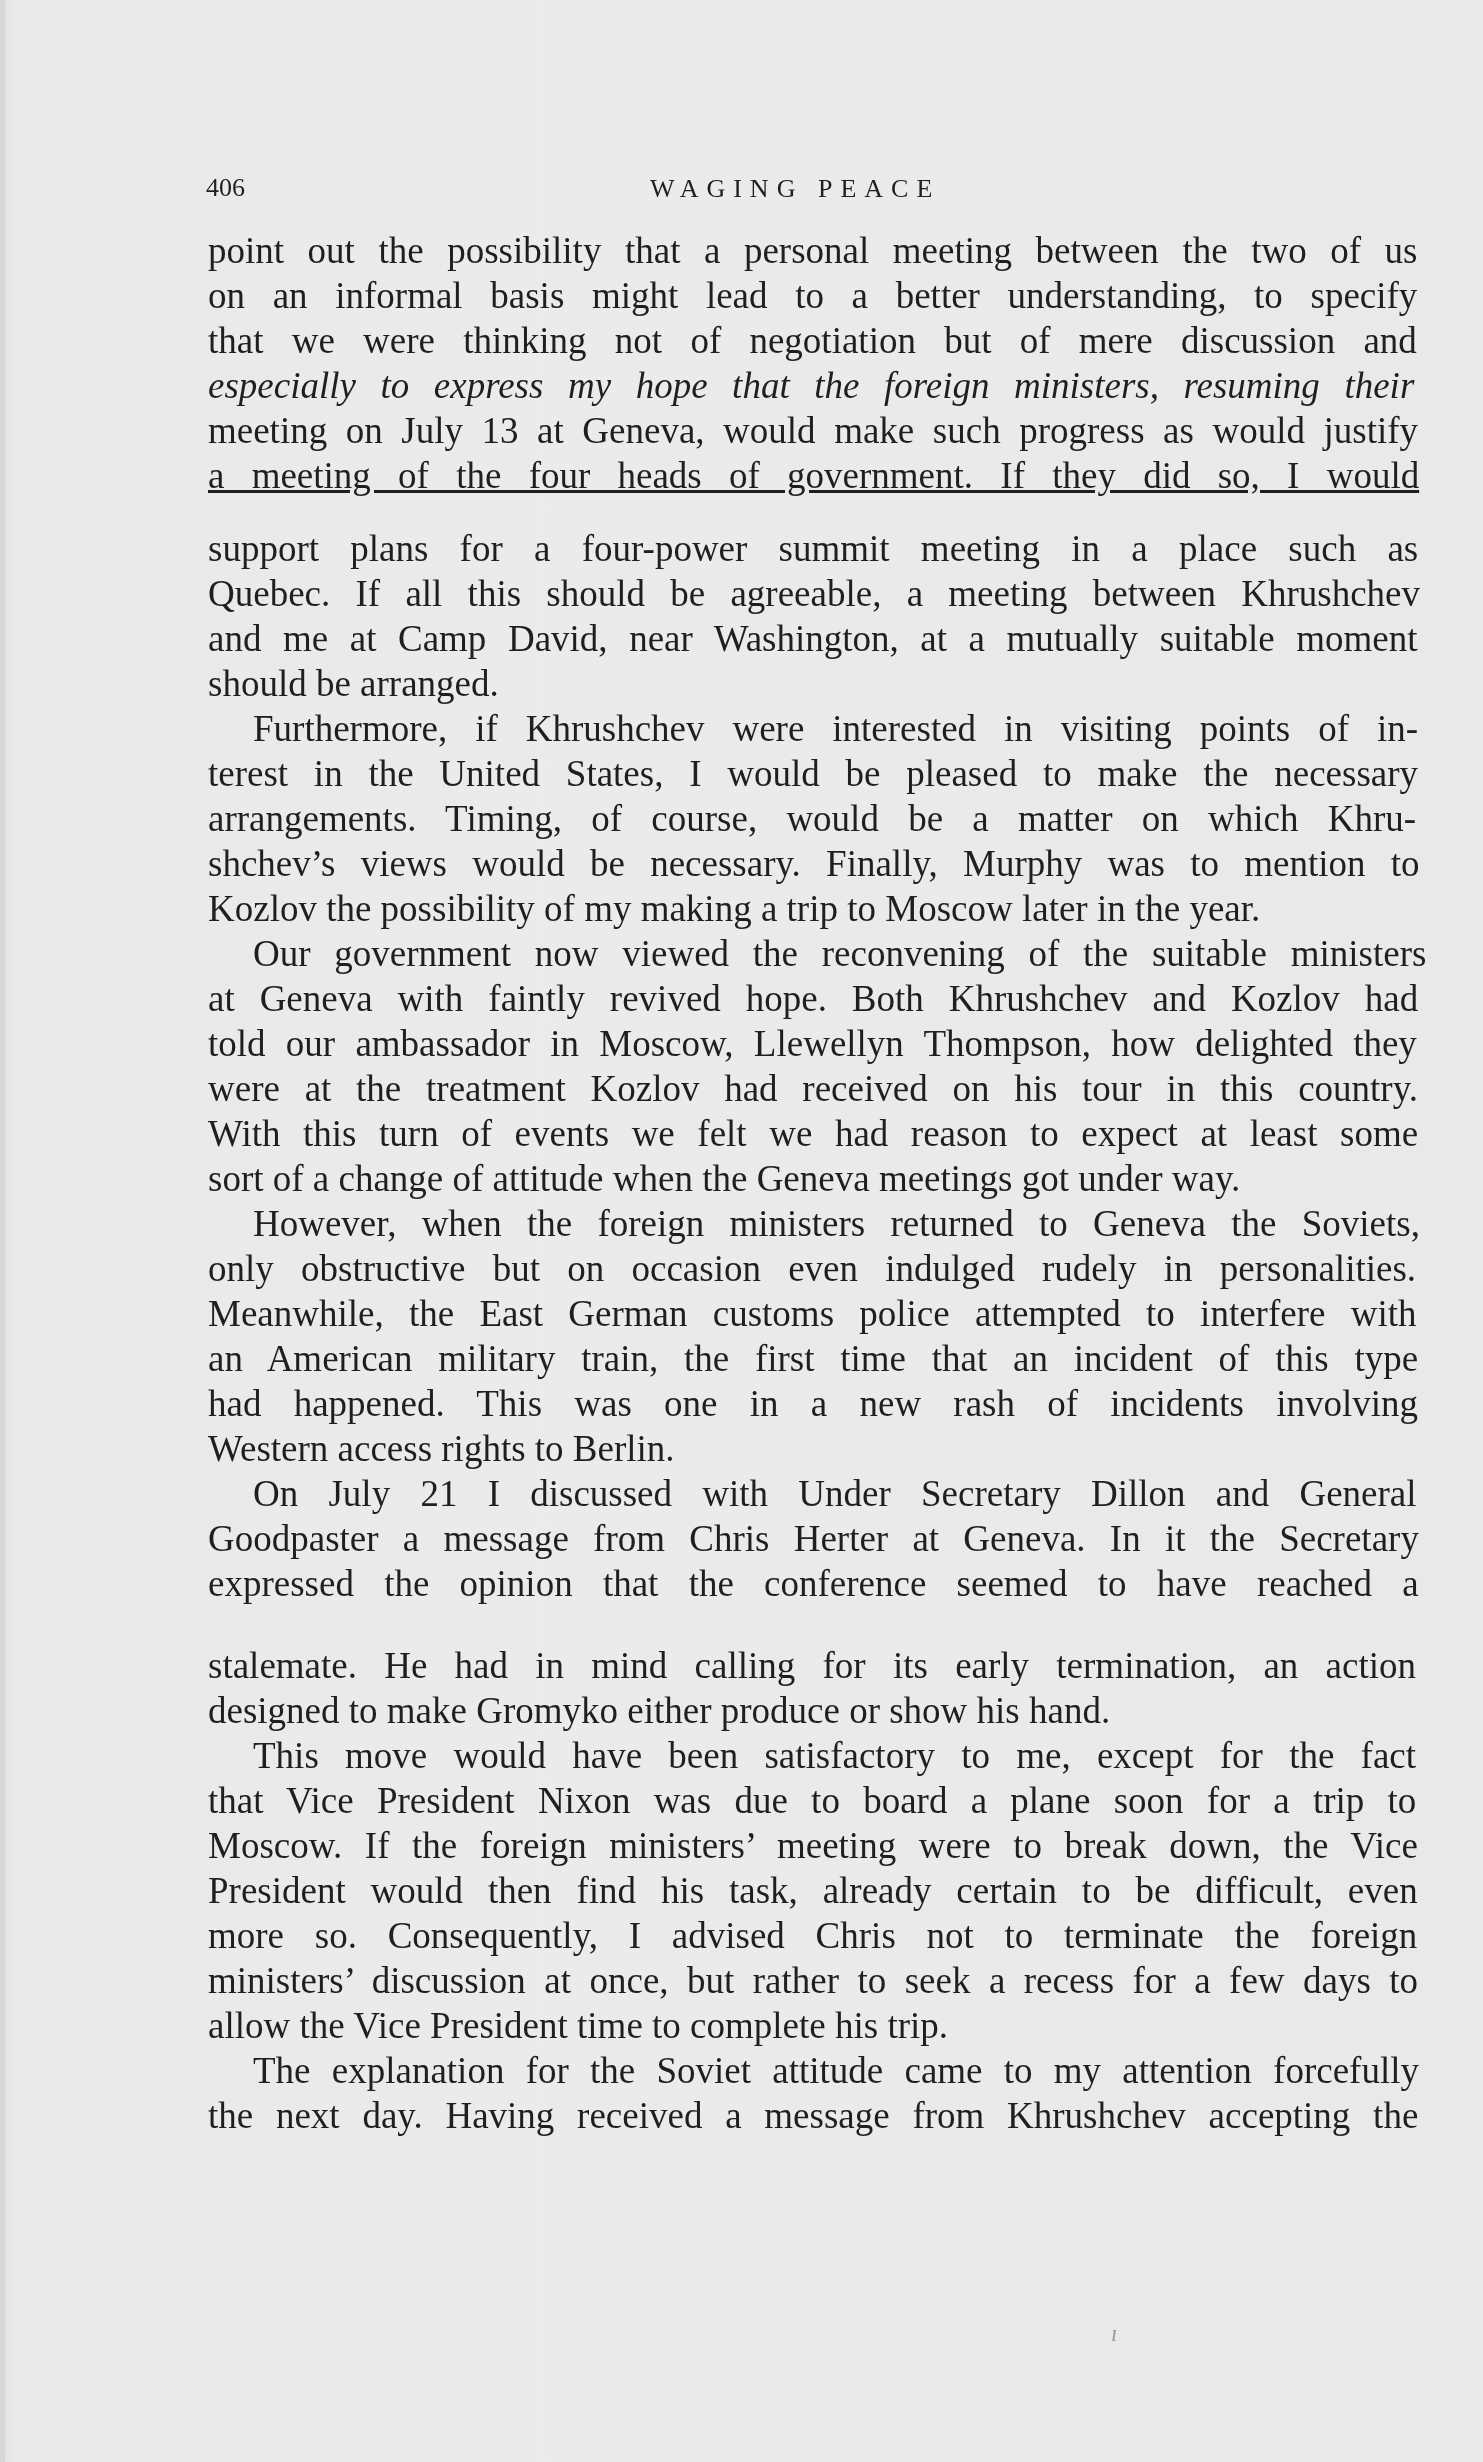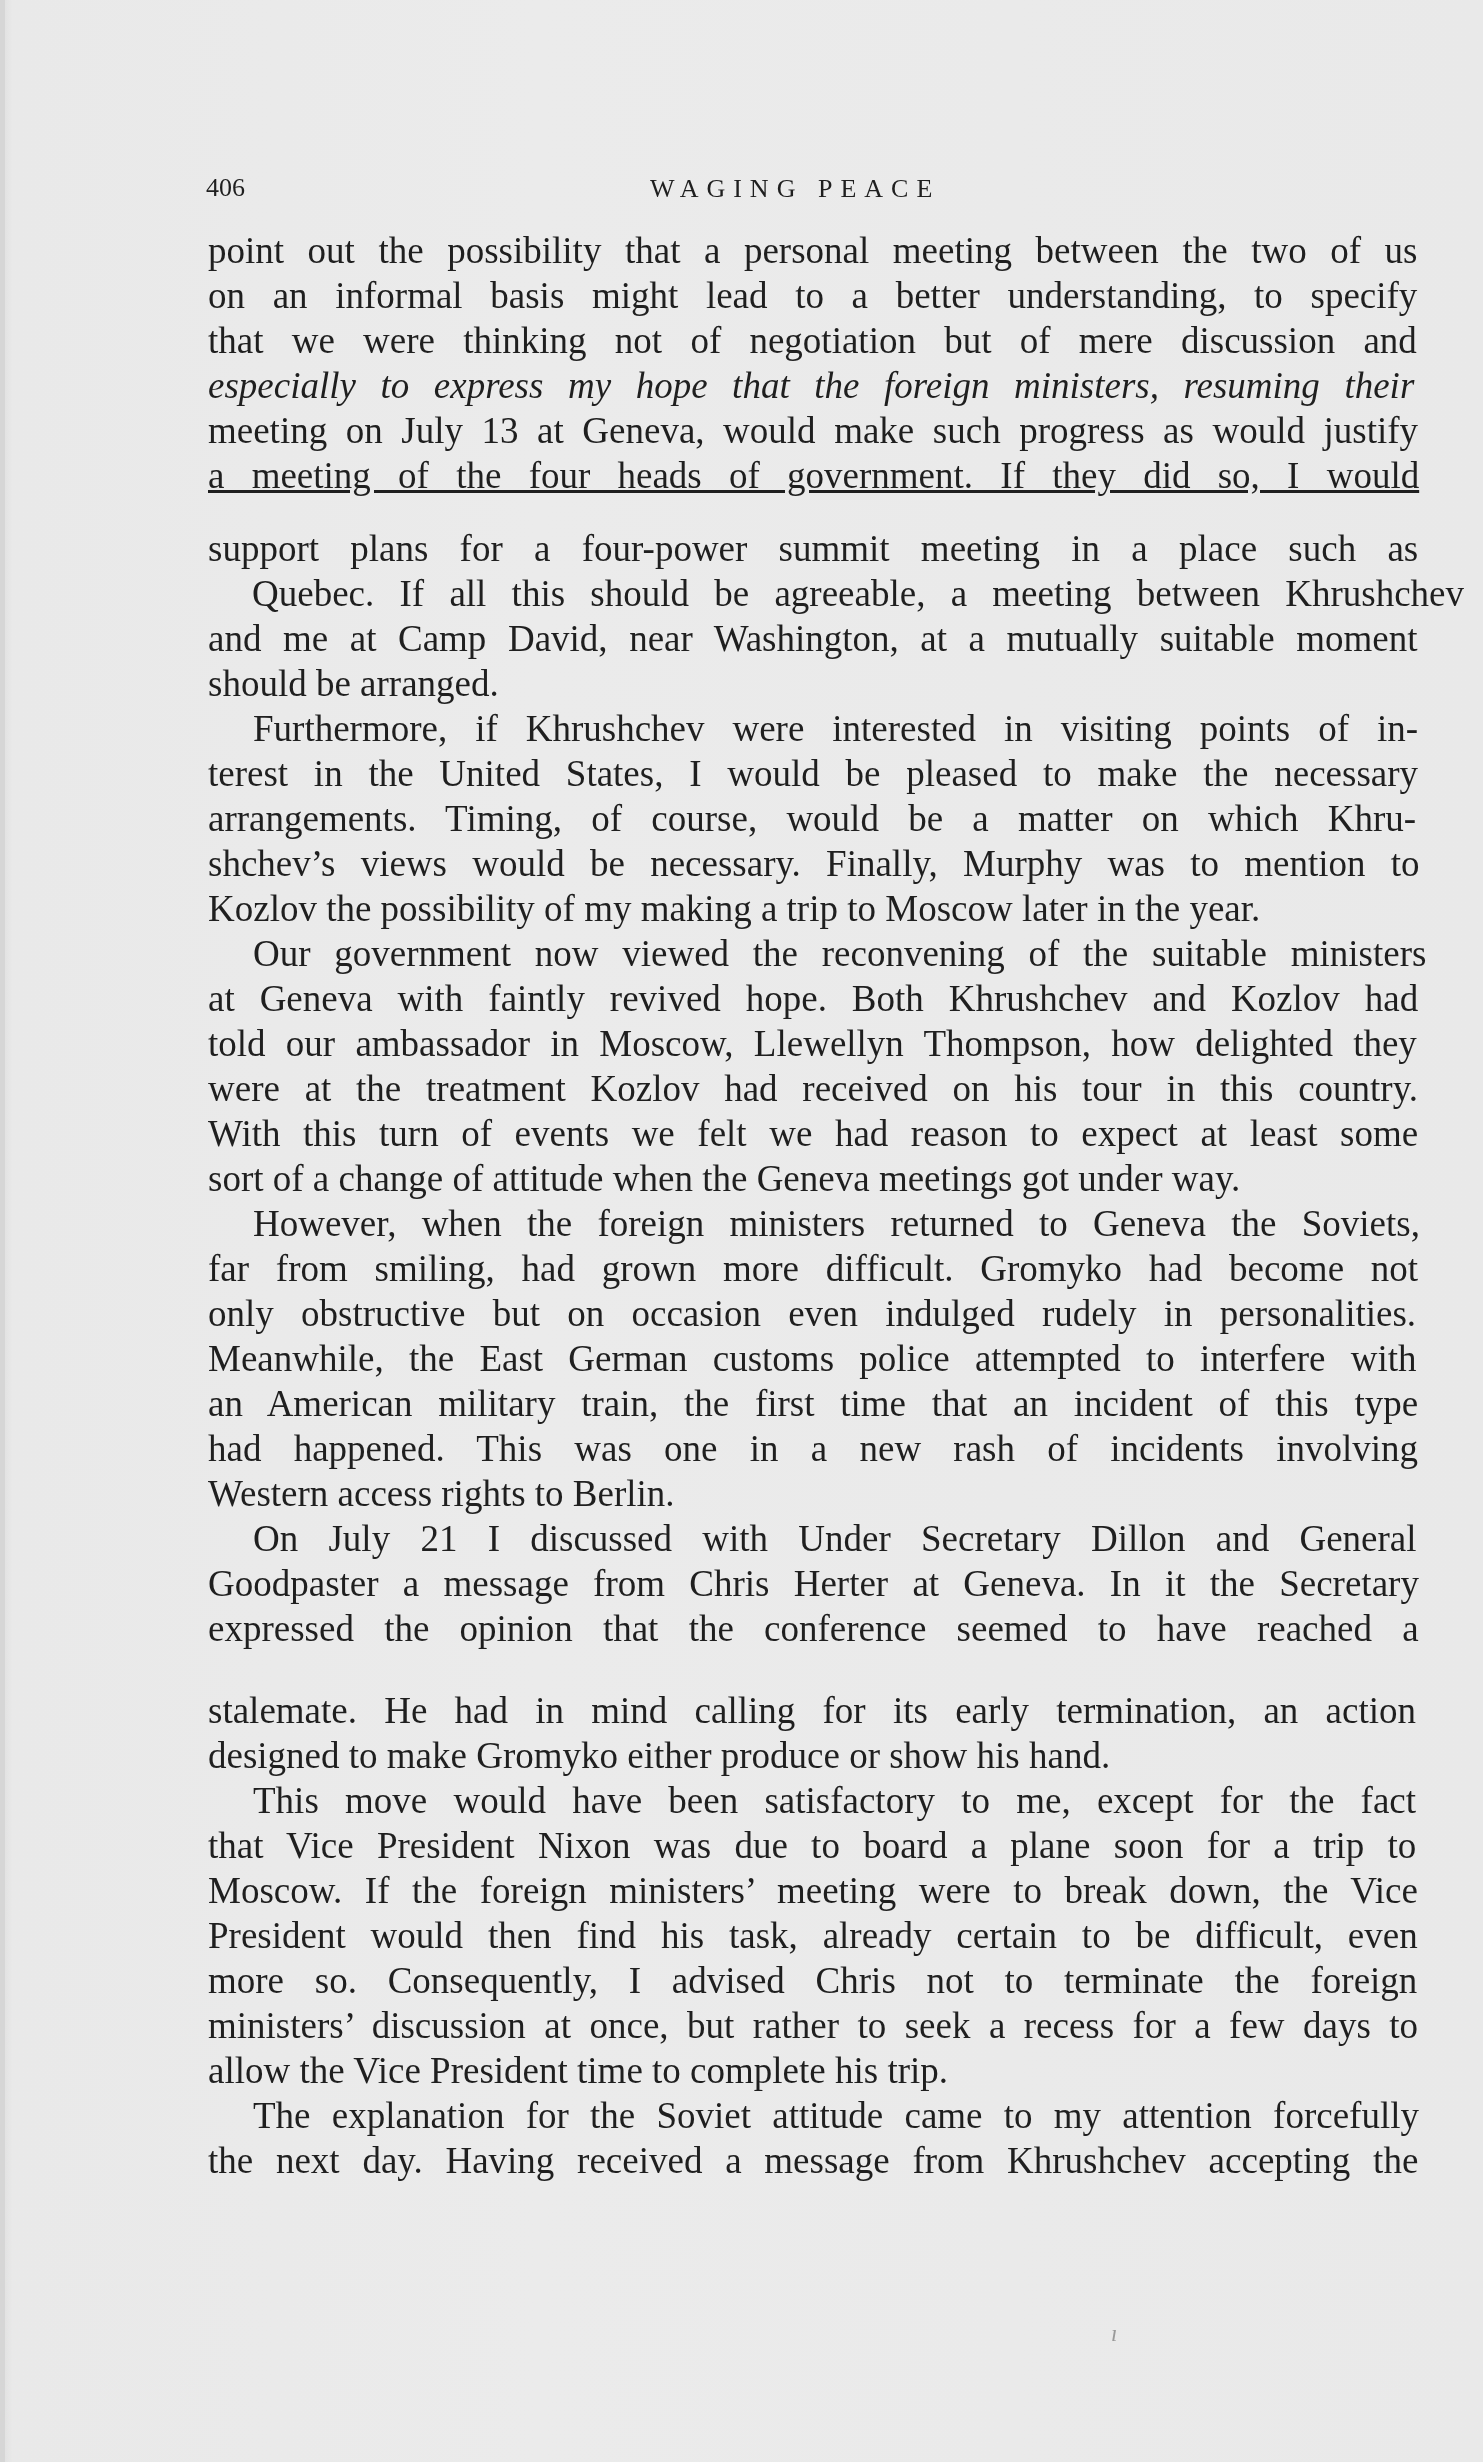--- a/index.html
+++ b/index.html
@@ -95,42 +95,41 @@
 
   <div class="body-text" id="body-text">
       <div class="paragraph">
         <span class="line" style="word-spacing: 14.3px; text-align: left; text-align-last: left;">point out the possibility that a personal meeting between the two of us</span>
         <span class="line" style="word-spacing: 18.4px; text-align: left; text-align-last: left;">on an informal basis might lead to a better understanding, to specify</span>
         <span class="line" style="word-spacing: 19px; text-align: left; text-align-last: left;">that we were thinking not of negotiation but of mere discussion and</span>
         <span class="line" style="word-spacing: 15.3px; text-align: left; text-align-last: left; font-style: italic;">especially to express my hope that the foreign ministers, resuming their</span>
         <span class="line" style="word-spacing: 9.3px; text-align: left; text-align-last: left;">meeting on July 13 at Geneva, would make such progress as would justify</span>
         <span class="line" style="word-spacing: 18px; text-align: left; text-align-last: left; text-decoration: underline;">a meeting of the four heads of government. If they did so, I would</span>
         <span class="line" style="word-spacing: 22px; text-align: center; text-align-last: left; margin-top: 28px;">support plans for a four-power summit meeting in a place such as</span>
-        <span class="line" style="word-spacing: 16px; text-align: left; text-align-last: left; margin-left: 44px;">Quebec. If all this should be agreeable, a meeting between Khrushchev</span>
+        <span class="line" style="word-spacing: 16px; text-align: left; text-align-last: left;">Quebec. If all this should be agreeable, a meeting between Khrushchev</span>
         <span class="line" style="word-spacing: 12.3px; text-align: left; text-align-last: left;">and me at Camp David, near Washington, at a mutually suitable moment</span>
         <span class="line last">should be arranged.</span>
       </div>
       <div class="paragraph">
         <span class="line indent" style="word-spacing: 18.7px; text-align: left; text-align-last: left;">Furthermore, if Khrushchev were interested in visiting points of in-</span>
         <span class="line" style="word-spacing: 16.5px; text-align: left; text-align-last: left;">terest in the United States, I would be pleased to make the necessary</span>
         <span class="line" style="word-spacing: 20px; text-align: left; text-align-last: left;">arrangements. Timing, of course, would be a matter on which Khru-</span>
         <span class="line" style="word-spacing: 16px; text-align: left; text-align-last: left;">shchev’s views would be necessary. Finally, Murphy was to mention to</span>
         <span class="line last">Kozlov the possibility of my making a trip to Moscow later in the year.</span>
       </div>
       <div class="paragraph">
         <span class="line indent" style="word-spacing: 14.5px; text-align: left; text-align-last: left;">Our government now viewed the reconvening of the suitable ministers</span>
         <span class="line" style="word-spacing: 15.7px; text-align: left; text-align-last: left;">at Geneva with faintly revived hope. Both Khrushchev and Kozlov had</span>
         <span class="line" style="word-spacing: 11px; text-align: left; text-align-last: left;">told our ambassador in Moscow, Llewellyn Thompson, how delighted they</span>
         <span class="line" style="word-spacing: 15.5px; text-align: left; text-align-last: left;">were at the treatment Kozlov had received on his tour in this country.</span>
         <span class="line" style="word-spacing: 13.3px; text-align: left; text-align-last: left;">With this turn of events we felt we had reason to expect at least some</span>
         <span class="line last">sort of a change of attitude when the Geneva meetings got under way.</span>
       </div>
       <div class="paragraph">
         <span class="line indent" style="word-spacing: 16px; text-align: left; text-align-last: left;">However, when the foreign ministers returned to Geneva the Soviets,</span>
-        <span class="line" style="word-spacing: 17.5px; text-align: left; text-align-last: left;">far from smiling, had grown more difficult. Gromyko had become not</span>
         <span class="line" style="word-spacing: 18px; text-align: left; text-align-last: left;">only obstructive but on occasion even indulged rudely in personalities.</span>
         <span class="line" style="word-spacing: 16px; text-align: left; text-align-last: left;">Meanwhile, the East German customs police attempted to interfere with</span>
         <span class="line" style="word-spacing: 16.5px; text-align: left; text-align-last: left;">an American military train, the first time that an incident of this type</span>
         <span class="line" style="word-spacing: 23px; text-align: left; text-align-last: left;">had happened. This was one in a new rash of incidents involving</span>
         <span class="line last">Western access rights to Berlin.</span>
       </div>
       <div class="paragraph">
         <span class="line indent" style="word-spacing: 21px; text-align: left; text-align-last: left;">On July 21 I discussed with Under Secretary Dillon and General</span>
         <span class="line" style="word-spacing: 15px; text-align: left; text-align-last: left;">Goodpaster a message from Chris Herter at Geneva. In it the Secretary</span>
         <span class="line" style="word-spacing: 21px; text-align: left; text-align-last: left;">expressed the opinion that the conference seemed to have reached a</span>

